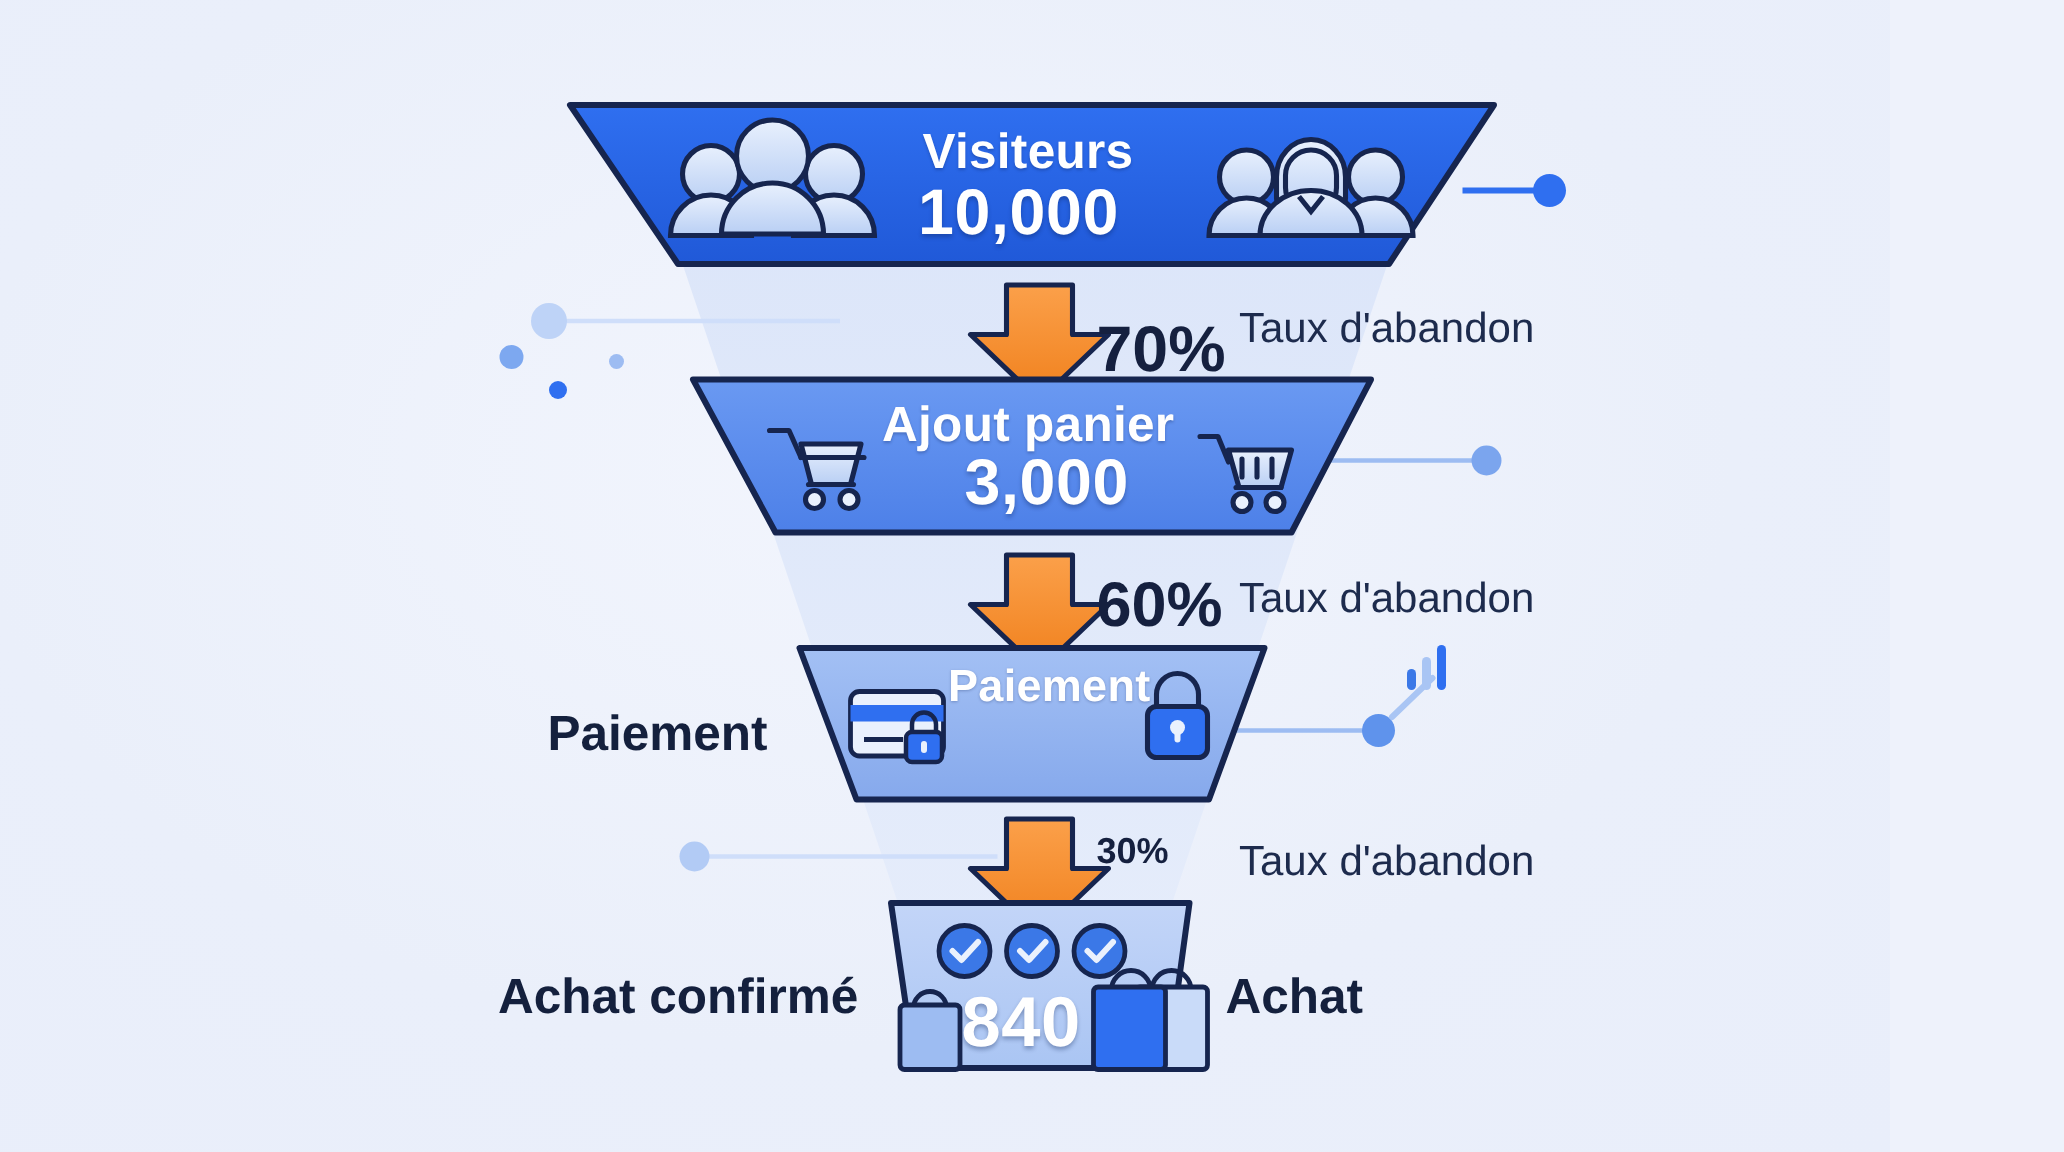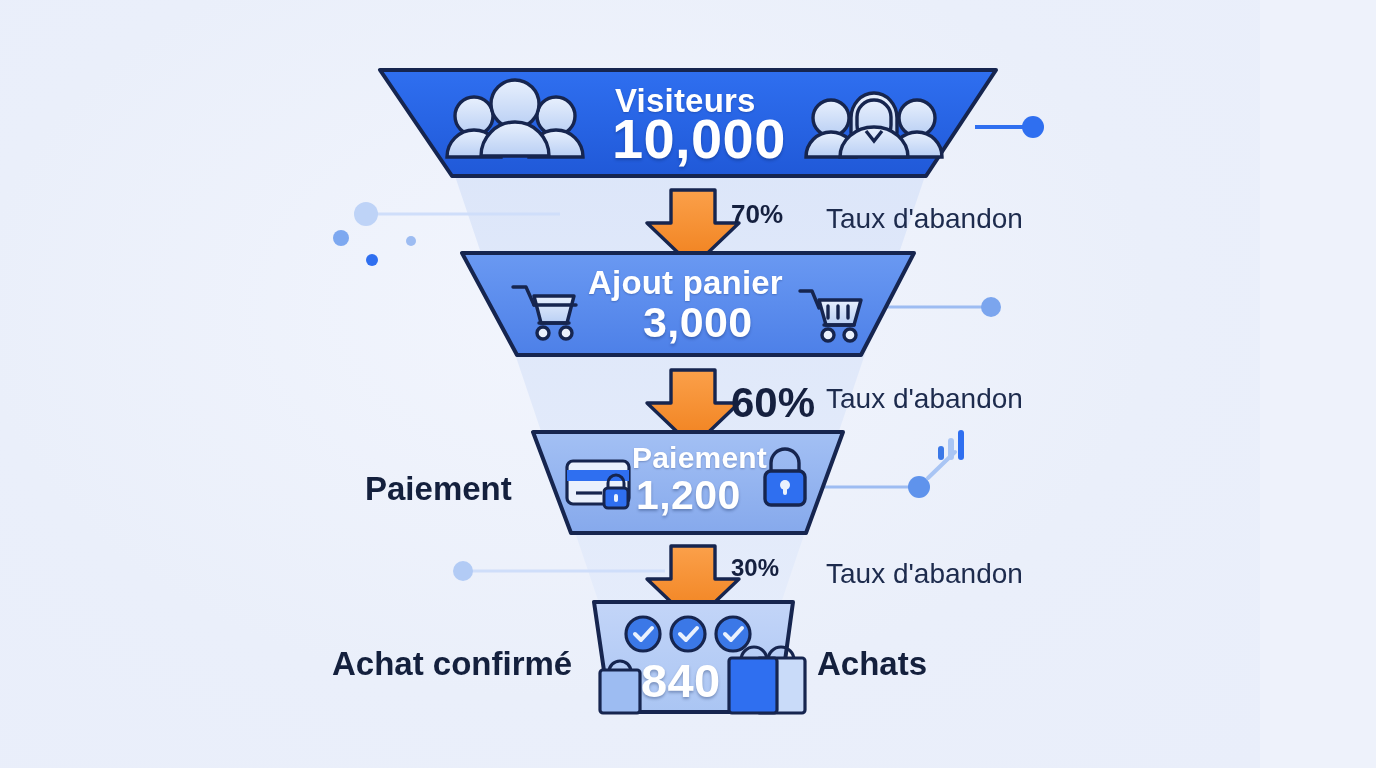--- a/index.html
+++ b/index.html
@@ -227,37 +227,36 @@
       <path d="M768 660 a13 13 0 0 1 26 0" fill="none" stroke="#16254f" stroke-width="3.2"></path>
       <rect x="757" y="658" width="48" height="55" rx="3" fill="#c9dbf9" stroke="#16254f" stroke-width="3.2"></rect>
       <path d="M741 660 a13 13 0 0 1 26 0" fill="none" stroke="#16254f" stroke-width="3.2"></path>
       <rect x="729" y="658" width="48" height="55" rx="3" fill="#2f6ff0" stroke="#16254f" stroke-width="3.2"></rect>
     </g>
   </svg>
 
   <div class="layer">
 
     <div class="txt stage-title" style="left:615px; top:82px; font-size:33px;">Visiteurs</div>
-    <div class="txt stage-value" style="left:612px; top:106px; font-size:56px;">10,000</div>
-
-    <div class="txt drop-pct" style="left:731px; top:199px; font-size:26px;">70%</div>
+    <div class="txt stage-value" style="left:612px; top:118px; font-size:43px;">10,000</div>
+
+    <div class="txt drop-pct" style="left:731px; top:209px; font-size:43px;">70%</div>
     <div class="txt drop-lbl" style="left:826px; top:203px; font-size:28px;">Taux d'abandon</div>
 
     <div class="txt stage-title" style="left:588px; top:264px; font-size:33px;">Ajout panier</div>
     <div class="txt stage-value" style="left:643px; top:298px; font-size:43px;">3,000</div>
 
     <div class="txt drop-pct" style="left:731px; top:379px; font-size:42px;">60%</div>
     <div class="txt drop-lbl" style="left:826px; top:383px; font-size:28px;">Taux d'abandon</div>
 
     <div class="txt stage-title" style="left:632px; top:441px; font-size:30px;">Paiement</div>
-    <div class="txt stage-value" style="left:636px; top:472px; font-size:41px;">1,200</div>
 
     <div class="txt drop-pct" style="left:731px; top:554px; font-size:24px;">30%</div>
     <div class="txt drop-lbl" style="left:826px; top:558px; font-size:28px;">Taux d'abandon</div>
 
     <div class="txt stage-value" style="left:641px; top:653px; font-size:47px;">840</div>
 
     <div class="txt side-lbl" style="left:365px; top:470px; font-size:33px;">Paiement</div>
     <div class="txt side-lbl" style="left:332px; top:645px; font-size:33px;">Achat confirmé</div>
-    <div class="txt side-lbl" style="left:817px; top:645px; font-size:33px;">Achats</div>
+    <div class="txt side-lbl" style="left:817px; top:645px; font-size:33px;">Achat</div>
   </div>
 
 </div>
 
 </body></html>

